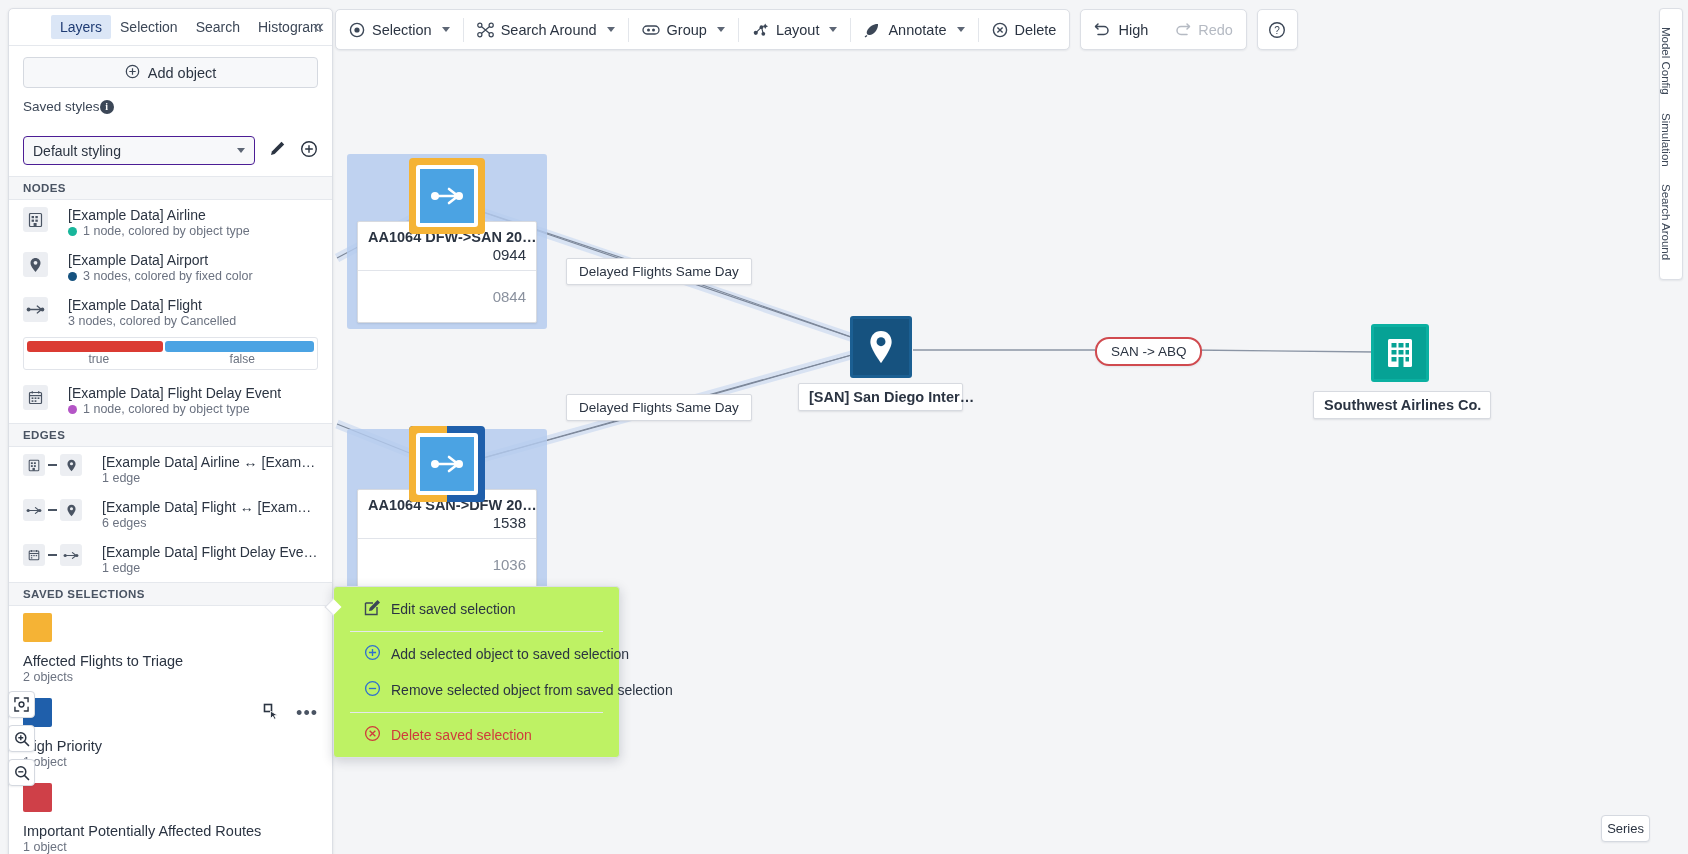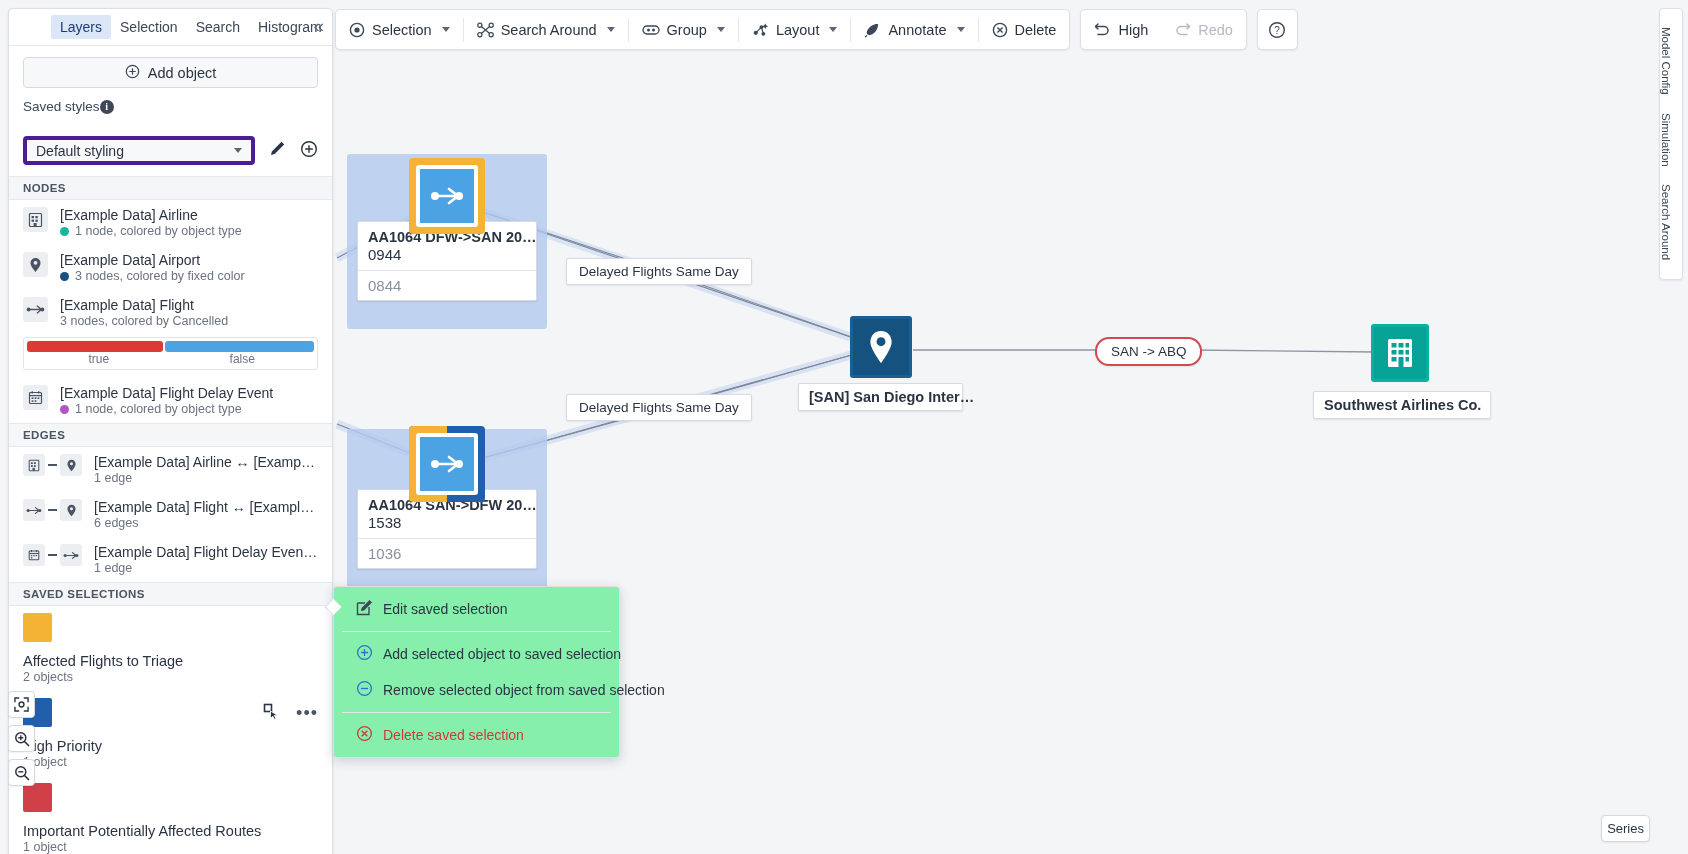--- a/index.html
+++ b/index.html
@@ -46,41 +46,41 @@
   .sel-ring {
     position: absolute;
     left: -7px; top: -7px;
     width: 76px; height: 76px;
     border-radius: 4px;
   }
   .node-label {
     background: #ffffff;
     border: 1px solid #d7dae0;
     border-radius: 2px;
-    text-align: left;
+    text-align: right;
     box-shadow: 0 1px 2px rgba(20,30,50,.10);
   }
   .node-label .title {
     font-size: 14.5px;
     font-weight: bold;
     color: #2b3442;
     padding: 7px 10px 0;
     white-space: nowrap;
     overflow: hidden;
   }
   .node-label .sub {
     font-size: 15px;
     color: #2b3442;
     padding: 1px 10px 7px;
   }
   .node-label .row2 {
     border-top: 1px solid #e1e4ea;
     font-size: 15px;
     color: #8a919e;
-    padding: 6px 10px;
+    padding: 17px 10px;
   }
   .simple-label {
     background: #ffffff;
     border: 1px solid #d7dae0;
     border-radius: 2px;
     font-size: 14.5px;
     font-weight: bold;
     color: #2b3442;
     padding: 5px 10px;
     text-align: center;
@@ -184,37 +184,37 @@
     width: 14px; height: 14px; border-radius: 50%;
     background: #3c4757; color: #fff; font-size: 10px;
     display: flex; align-items: center; justify-content: center;
     font-weight: bold; font-family: "Liberation Serif", serif;
   }
   .style-select-row { display: flex; align-items: center; gap: 14px; }
   .style-select {
     flex: 1;
     display: flex; align-items: center; justify-content: space-between;
     height: 29px;
-    border: 4px solid #4c1d95;
+    border: 1px solid #4c1d95;
     border-radius: 4px;
     background: #f7f8fa;
     padding: 0 9px;
     font-size: 14px; color: #2b3442;
     cursor: pointer;
   }
   .section-head {
     background: #f5f6f8;
     border-top: 1px solid #e5e8ed;
     border-bottom: 1px solid #e5e8ed;
     font-size: 11.5px; font-weight: bold;
     color: #4a5463; letter-spacing: .4px;
     padding: 5px 14px;
   }
   .layer-row {
-    display: flex; align-items: flex-start; gap: 12px;
+    display: flex; align-items: flex-start; gap: 20px;
     padding: 7px 14px;
     cursor: pointer;
   }
   .layer-ico {
     width: 25px; height: 25px;
     background: #eceef2; border-radius: 3px;
     display: flex; align-items: center; justify-content: center;
     flex: 0 0 auto;
   }
   .layer-txt { min-width: 0; }
@@ -275,26 +275,26 @@
     display: flex; align-items: center; justify-content: center;
     cursor: pointer;
     box-shadow: 0 1px 2px rgba(20,30,50,.07);
   }
 
   
   #ctx-menu {
     position: absolute;
     left: 333px; top: 586px;
     width: 287px;
-    background: #86efac;
+    background: #bef264;
     border: 1px solid #dcdfe5;
     border-radius: 4px;
     box-shadow: 0 3px 12px rgba(20,30,50,.18);
     z-index: 50;
-    padding: 4px 8px;
+    padding: 4px 16px;
   }
   #ctx-menu .arrow {
     position: absolute; left: -7px; top: 14px;
     width: 12px; height: 12px;
     background: #fff;
     border-left: 1px solid #dcdfe5;
     border-bottom: 1px solid #dcdfe5;
     transform: rotate(45deg);
   }
   .ctx-item {

